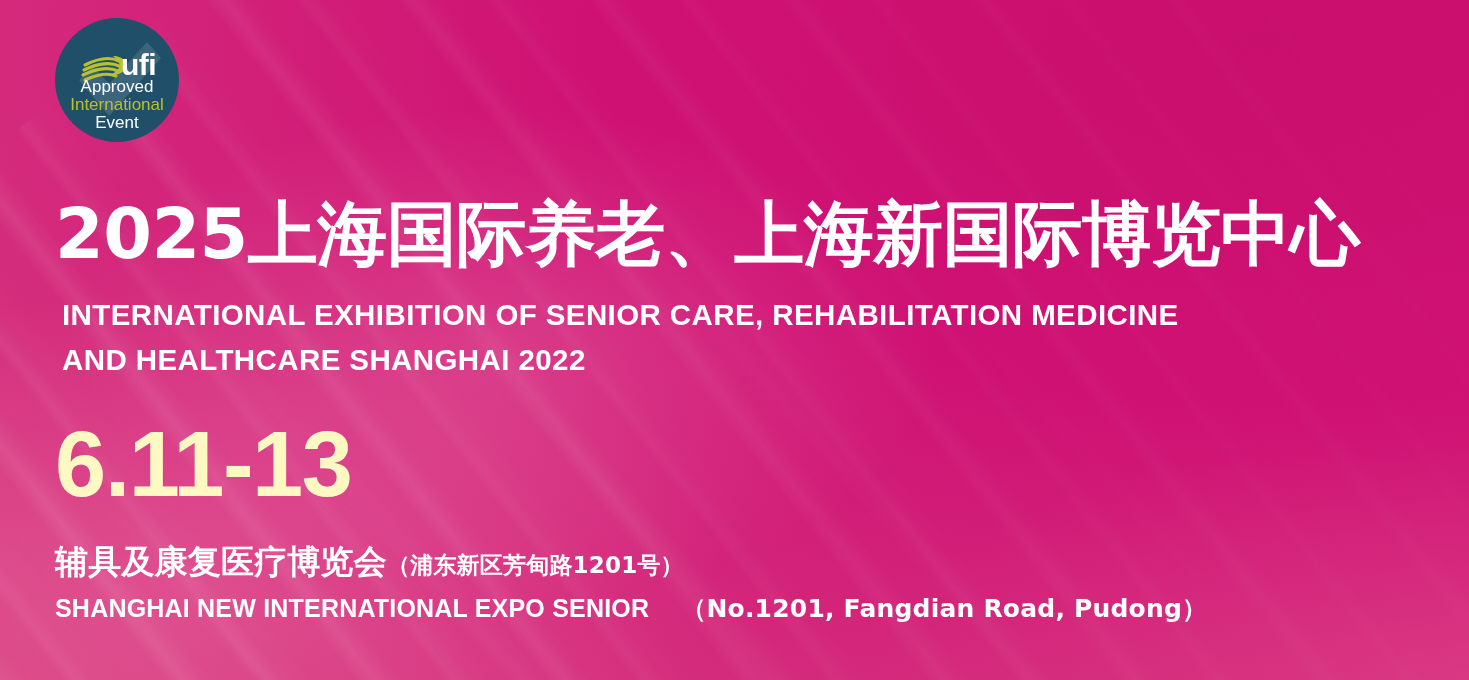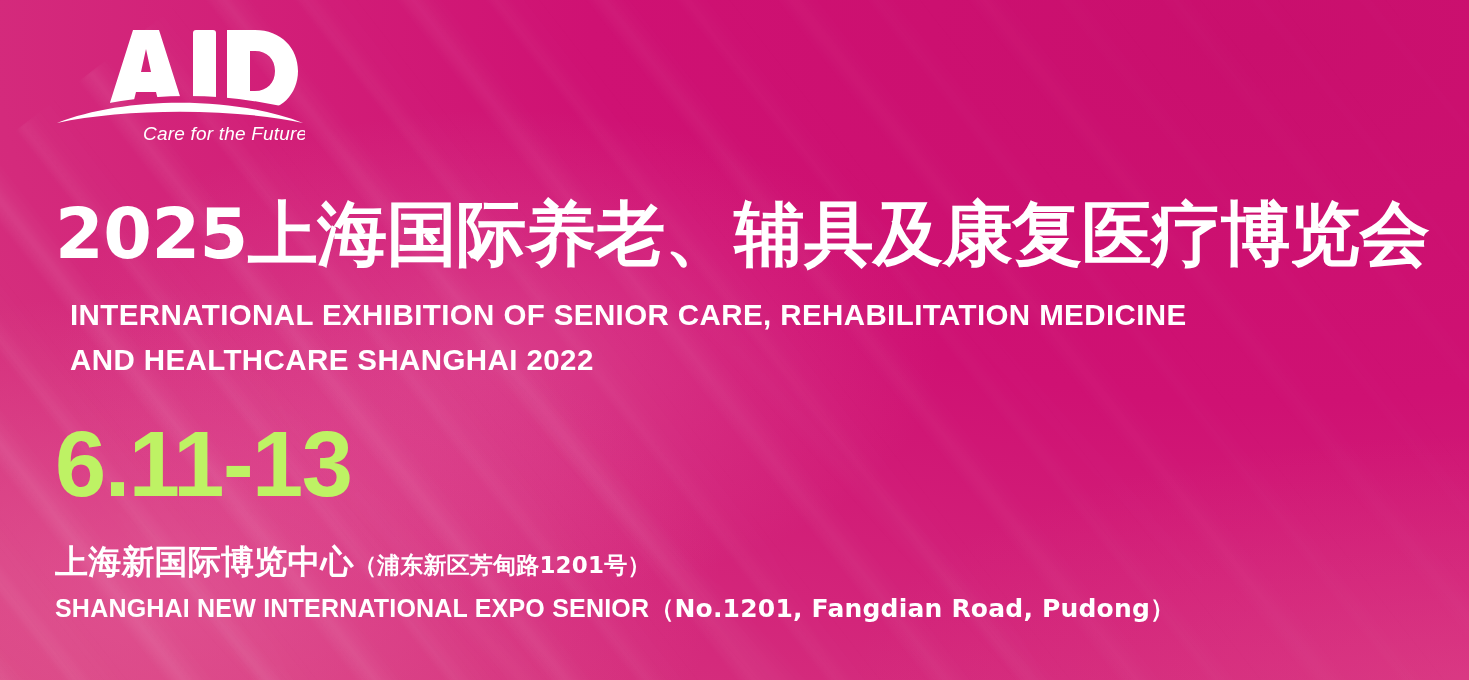--- a/index.html
+++ b/index.html
@@ -129,26 +129,26 @@
     white-space: nowrap;
     margin: 0;
   }
 
   .title-en {
     color: #ffffff;
     font-weight: 700;
     font-size: 29.5px;
     line-height: 1.52;
     letter-spacing: 0.4px;
-    margin: 22px 0 0 15px;
+    margin: 22px 0 0 7px;
   }
   .title-en .line { display: block; white-space: nowrap; }
 
   .date {
-    color: #bef264;
+    color: #fef9c3;
     font-weight: 700;
     font-size: 92px;
     line-height: 1;
     letter-spacing: -1.5px;
     margin: 36px 0 0 0;
   }
 
   .venue-cn {
     margin: 30px 0 0 0;
     color: #ffffff;
@@ -169,72 +169,72 @@
   .venue-en {
     margin: 7px 0 0 0;
     color: #ffffff;
     font-weight: 700;
     font-size: 25px;
     letter-spacing: 0.2px;
     white-space: nowrap;
   }
   .venue-en .paren {
     font-family: "DejaVu Sans", "Liberation Sans", sans-serif;
+    margin-left: 32px;
   }
 </style>
 </head>
 <body>
 
 <div class="banner">
 
   <div class="bg-base"></div>
   <div class="bg-glow"></div>
   <div class="bg-streaks"></div>
   <div class="bg-streaks-2"></div>
 
   <div class="header-row">
 
-    <div class="aid-logo">
-      <svg width="250" height="125" viewBox="0 0 250 125" aria-label="AID logo">
-        <defs>
-          <clipPath id="aidClip">
-
-            <path d="M0 0 H250 V96 Q125 62 0 100 Z"></path>
-          </clipPath>
-        </defs>
-        <g clip-path="url(#aidClip)" fill="#ffffff">
-
-          <path d="M52 96 L78 14 H104 L130 96 H106 L101 76 H81 L76 96 Z M86 56 H96 L91 33 Z"></path>
-
-          <rect x="138" y="14" width="23" height="82" rx="3"></rect>
-
-          <path d="M172 14 H200 C226 14 243 32 243 55 C243 78 226 96 200 96 H172 Z
-                   M195 35 V75 H200 C212 75 220 67 220 55 C220 43 212 35 200 35 Z"></path>
+
+    <div class="ufi-badge">
+      <svg width="124" height="124" viewBox="0 0 124 124" aria-label="UFI Approved International Event">
+        <circle cx="62" cy="62" r="62" fill="#1f4f69"></circle>
+
+        <g opacity="0.13">
+          <path d="M24 62 L38 48 L54 66 L92 24 L106 40 L54 98 Z" fill="#ffffff"></path>
         </g>
 
-        <path d="M2 107 C70 80 180 80 248 107 C180 92 70 92 2 107 Z" fill="#ffffff"></path>
-        <text x="88" y="124" fill="#ffffff" font-family="&quot;Liberation Sans&quot;, sans-serif" font-size="19" font-style="italic" font-weight="400" letter-spacing="0.2">Care for the Future</text>
+        <g stroke="#b9c22e" stroke-width="3.1" stroke-linecap="round" fill="none">
+          <path d="M30 47 C44 40 56 39 64 43"></path>
+          <path d="M29 52 C43 45 56 44 64 48"></path>
+          <path d="M28 57 C42 50 55 49 63 53"></path>
+          <path d="M30 62 C43 56 54 55 61 58"></path>
+        </g>
+        <path d="M58 38 C68 38 74 45 70 51 C67 56 60 58 55 57 C62 54 66 49 64 45 C63 42 60 40 58 38 Z" fill="#b9c22e"></path>
+        <text x="66" y="57" fill="#ffffff" font-family="&quot;Liberation Sans&quot;, sans-serif" font-size="30" font-weight="700" letter-spacing="-0.5">ufi</text>
+        <text x="62" y="74" fill="#ffffff" text-anchor="middle" font-family="&quot;Liberation Sans&quot;, sans-serif" font-size="17" font-weight="400">Approved</text>
+        <text x="62" y="92" fill="#b9c22e" text-anchor="middle" font-family="&quot;Liberation Sans&quot;, sans-serif" font-size="17" font-weight="400">International</text>
+        <text x="62" y="110" fill="#ffffff" text-anchor="middle" font-family="&quot;Liberation Sans&quot;, sans-serif" font-size="17" font-weight="400">Event</text>
       </svg>
     </div>
-
   </div>
 
   <div class="content">
 
-    <h1 class="title-cn">2025上海国际养老、辅具及康复医疗博览会</h1>
+    <h1 class="title-cn">2025上海国际养老、上海新国际博览中心</h1>
 
     <div class="title-en">
       <span class="line">INTERNATIONAL EXHIBITION OF SENIOR CARE, REHABILITATION MEDICINE</span>
       <span class="line">AND HEALTHCARE SHANGHAI 2022</span>
     </div>
 
     <div class="date">6.11-13</div>
 
     <div class="venue-cn">
-      <span class="main">上海新国际博览中心</span><span class="sub">（浦东新区芳甸路1201号）</span>
+      <span class="main">辅具及康复医疗博览会</span><span class="sub">（浦东新区芳甸路1201号）</span>
     </div>
 
     <div class="venue-en">
       <span>SHANGHAI NEW INTERNATIONAL EXPO SENIOR</span><span class="paren">（No.1201, Fangdian Road, Pudong）</span>
     </div>
 
   </div>
 </div>
 
 </body></html>

